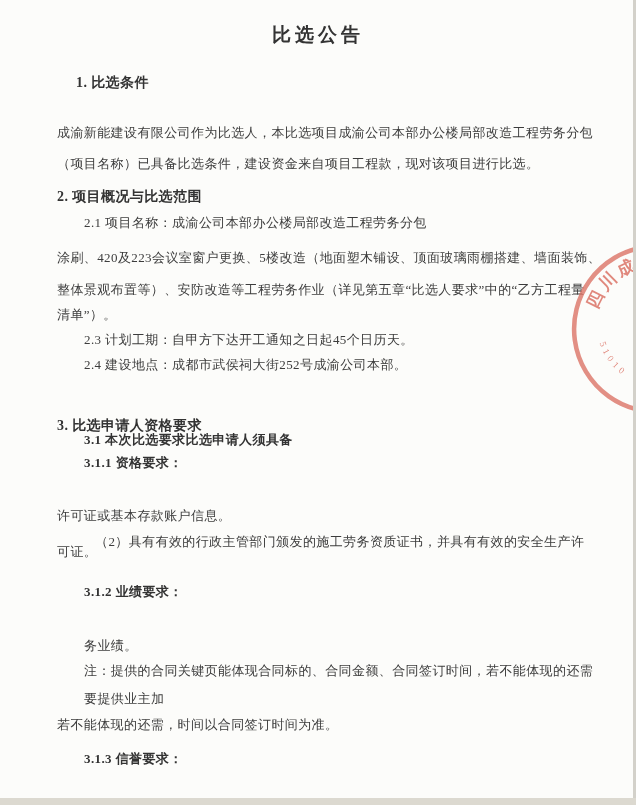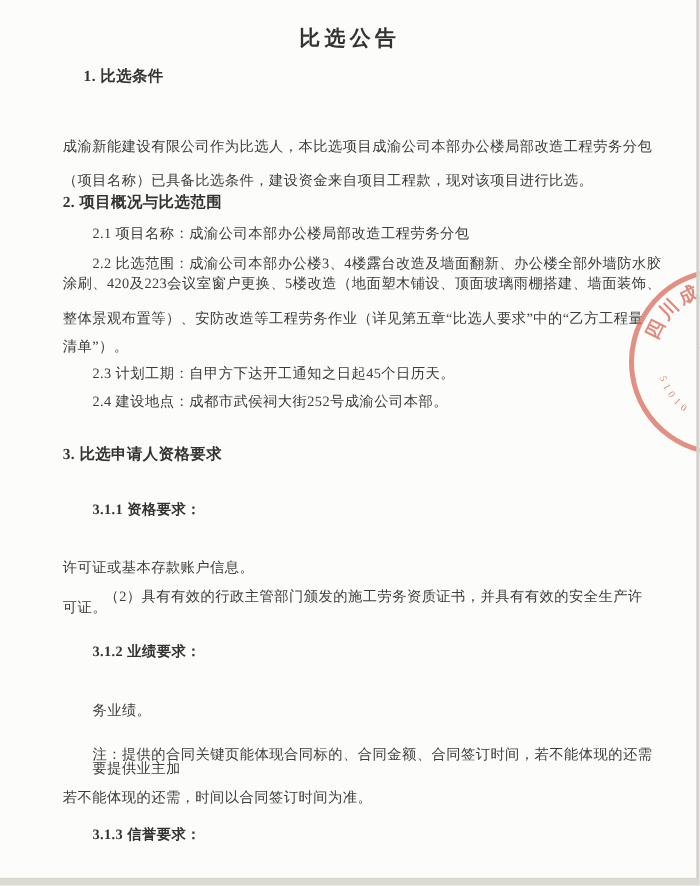--- a/index.html
+++ b/index.html
@@ -17,65 +17,65 @@
     letter-spacing:4px; color:#333;
   }
   .ln {
     position:absolute; left:57px; font-size:13px;
     letter-spacing:0.4px; white-space:nowrap; line-height:1.2;
   }
   .m1 { left:76px; }   
   .m2 { left:84px; }   
   .m3 { left:95px; }   
   .b  { font-weight:bold; color:#333; }
-  .h  { font-size:14px; }
+  .h  { font-size:14px;margin-top:12px; }
   .stamp {
     position:absolute; left:566px; top:238px; width:182px; height:182px;
     opacity:0.88; transform:rotate(14deg); transform-origin:50% 50%;
   }
   .stamp text { font-family:"Liberation Serif","DejaVu Serif",serif; }
 </style>
 </head>
 <body>
 
 <div class="page">
 
   <div class="title">比选公告</div>
 
   <div class="ln b h m1" style="top:63px">1. 比选条件</div>
 
   <div class="ln" style="top:125px">成渝新能建设有限公司作为比选人，本比选项目成渝公司本部办公楼局部改造工程劳务分包</div>
   <div class="ln" style="top:156px">（项目名称）已具备比选条件，建设资金来自项目工程款，现对该项目进行比选。</div>
 
   <div class="ln b h" style="top:177px">2. 项目概况与比选范围</div>
 
-  <div class="ln m2" style="top:204px">2.1 项目名称：成渝公司本部办公楼局部改造工程劳务分包</div>
+  <div class="ln m2" style="top:215px">2.1 项目名称：成渝公司本部办公楼局部改造工程劳务分包</div>
 
-  <div class="ln m2" style="top:232px">2.2 比选范围：成渝公司本部办公楼3、4楼露台改造及墙面翻新、办公楼全部外墙防水胶</div>
   <div class="ln" style="top:250px">涂刷、420及223会议室窗户更换、5楼改造（地面塑木铺设、顶面玻璃雨棚搭建、墙面装饰、</div>
   <div class="ln" style="top:282px">整体景观布置等）、安防改造等工程劳务作业（详见第五章“比选人要求”中的“乙方工程量</div>
   <div class="ln" style="top:307px">清单”）。</div>
 
   <div class="ln m2" style="top:332px">2.3 计划工期：自甲方下达开工通知之日起45个日历天。</div>
   <div class="ln m2" style="top:357px">2.4 建设地点：成都市武侯祠大街252号成渝公司本部。</div>
 
   <div class="ln b h" style="top:406px">3. 比选申请人资格要求</div>
 
+  <div class="ln b m2" style="top:432px">3.1 本次比选要求比选申请人须具备</div>
   <div class="ln b m2" style="top:455px">3.1.1 资格要求：</div>
 
   <div class="ln" style="top:508px">许可证或基本存款账户信息。</div>
 
   <div class="ln m3" style="top:534px">（2）具有有效的行政主管部门颁发的施工劳务资质证书，并具有有效的安全生产许</div>
   <div class="ln" style="top:544px">可证。</div>
 
   <div class="ln b m2" style="top:584px">3.1.2 业绩要求：</div>
 
   <div class="ln m2" style="top:638px">务业绩。</div>
 
-  <div class="ln m2" style="top:678px">注：提供的合同关键页能体现合同标的、合同金额、合同签订时间，若不能体现的还需</div>
+  <div class="ln m2" style="top:663px">注：提供的合同关键页能体现合同标的、合同金额、合同签订时间，若不能体现的还需</div>
   <div class="ln m2" style="top:691px">要提供业主加</div>
   <div class="ln" style="top:717px">若不能体现的还需，时间以合同签订时间为准。</div>
 
   <div class="ln b m2" style="top:751px">3.1.3 信誉要求：</div>
 
   <svg class="stamp" viewBox="0 0 180 180">
     <defs>
       <path id="arcTop" d="M 28,90 a 62,62 0 1,1 124,0" fill="none"></path>
       <path id="arcBottom" d="M 34,108 a 60,60 0 0,0 112,0" fill="none"></path>
     </defs>

